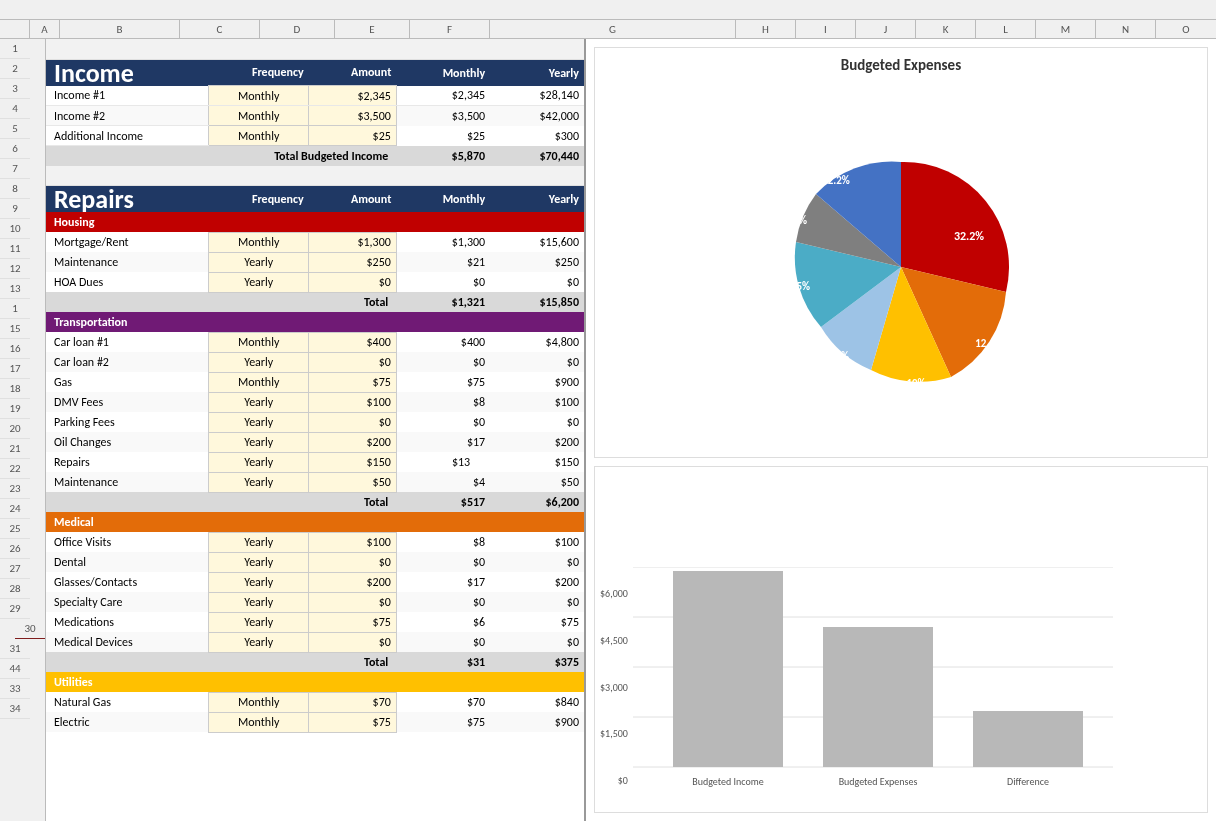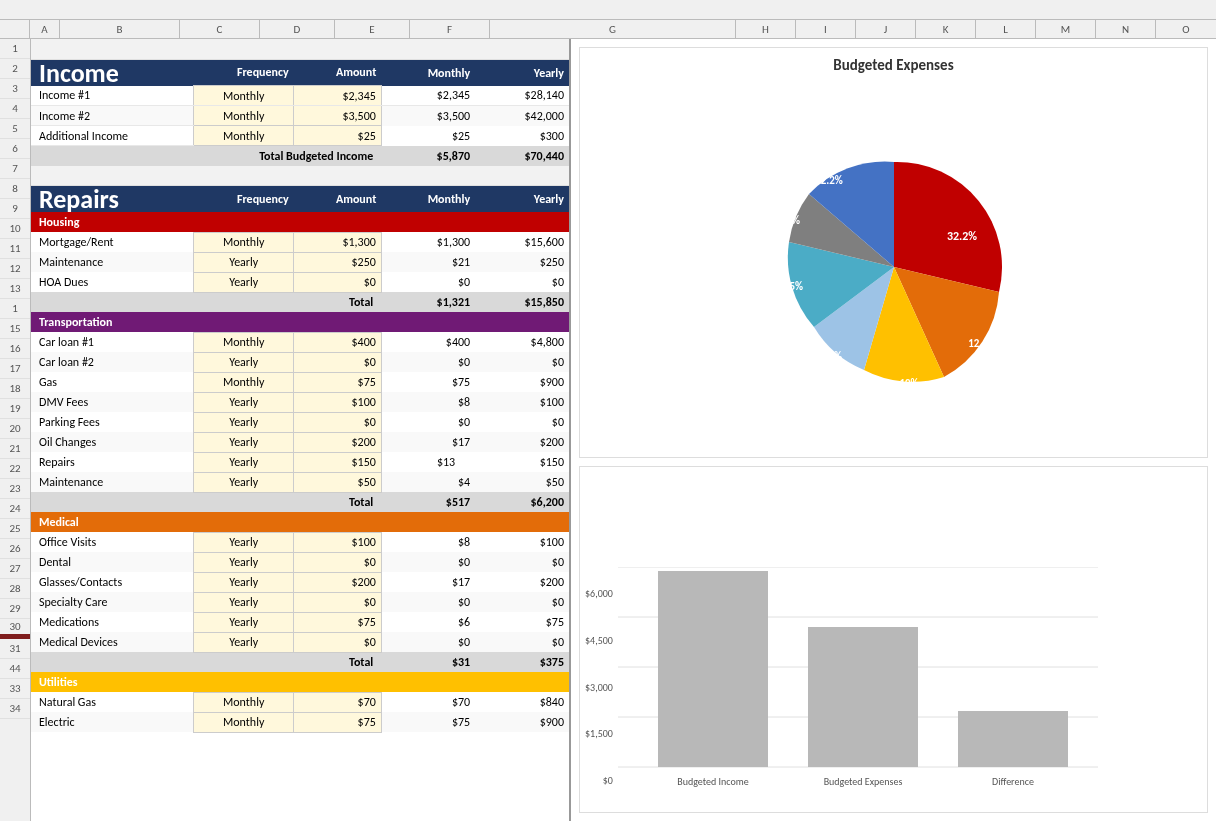--- a/index.html
+++ b/index.html
@@ -76,21 +76,21 @@
       <div style="height:20px;min-height:20px;width:30px;display:flex;align-items:center;justify-content:center;font-size:11px;color:#555;border-bottom:1px solid #e0e0e0;">20</div>
       <div style="height:20px;min-height:20px;width:30px;display:flex;align-items:center;justify-content:center;font-size:11px;color:#555;border-bottom:1px solid #e0e0e0;">21</div>
       <div style="height:20px;min-height:20px;width:30px;display:flex;align-items:center;justify-content:center;font-size:11px;color:#555;border-bottom:1px solid #e0e0e0;">22</div>
       <div style="height:20px;min-height:20px;width:30px;display:flex;align-items:center;justify-content:center;font-size:11px;color:#555;border-bottom:1px solid #e0e0e0;">23</div>
       <div style="height:20px;min-height:20px;width:30px;display:flex;align-items:center;justify-content:center;font-size:11px;color:#555;border-bottom:1px solid #e0e0e0;">24</div>
       <div style="height:20px;min-height:20px;width:30px;display:flex;align-items:center;justify-content:center;font-size:11px;color:#555;border-bottom:1px solid #e0e0e0;">25</div>
       <div style="height:20px;min-height:20px;width:30px;display:flex;align-items:center;justify-content:center;font-size:11px;color:#555;border-bottom:1px solid #e0e0e0;">26</div>
       <div style="height:20px;min-height:20px;width:30px;display:flex;align-items:center;justify-content:center;font-size:11px;color:#555;border-bottom:1px solid #e0e0e0;">27</div>
       <div style="height:20px;min-height:20px;width:30px;display:flex;align-items:center;justify-content:center;font-size:11px;color:#555;border-bottom:1px solid #e0e0e0;">28</div>
       <div style="height:20px;min-height:20px;width:30px;display:flex;align-items:center;justify-content:center;font-size:11px;color:#555;border-bottom:1px solid #e0e0e0;">29</div>
-      <div style="height:20px;min-height:20px;width:30px;display:flex;align-items:center;justify-content:center;font-size:11px;color:#555;border-bottom:5px solid #7f1d1d;">30</div>
+      <div style="height:20px;min-height:20px;width:30px;display:flex;align-items:center;justify-content:center;font-size:11px;color:#555;border-bottom:1px solid #7f1d1d;margin-left:15px;">30</div>
       <div style="height:20px;min-height:20px;width:30px;display:flex;align-items:center;justify-content:center;font-size:11px;color:#555;border-bottom:1px solid #e0e0e0;">31</div>
       <div style="height:20px;min-height:20px;width:30px;display:flex;align-items:center;justify-content:center;font-size:11px;color:#555;border-bottom:1px solid #e0e0e0;">44</div>
       <div style="height:20px;min-height:20px;width:30px;display:flex;align-items:center;justify-content:center;font-size:11px;color:#555;border-bottom:1px solid #e0e0e0;">33</div>
       <div style="height:20px;min-height:20px;width:30px;display:flex;align-items:center;justify-content:center;font-size:11px;color:#555;border-bottom:1px solid #e0e0e0;">34</div>
     </div>
 
     <div style="width:540px;min-width:540px;background:white;border-right:2px solid #999;overflow:hidden;">
       <table style="width:100%;border-collapse:collapse;font-size:12px;">
 
         <tbody>

